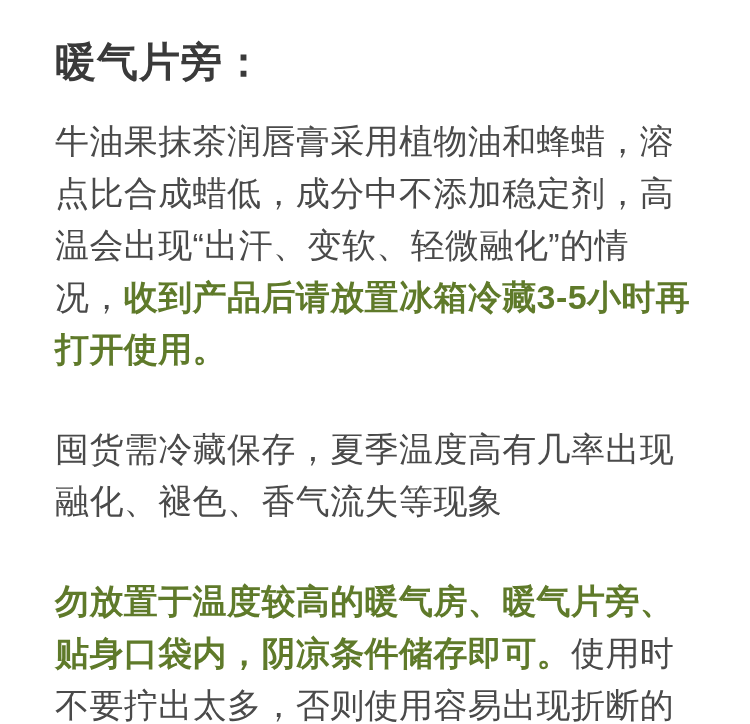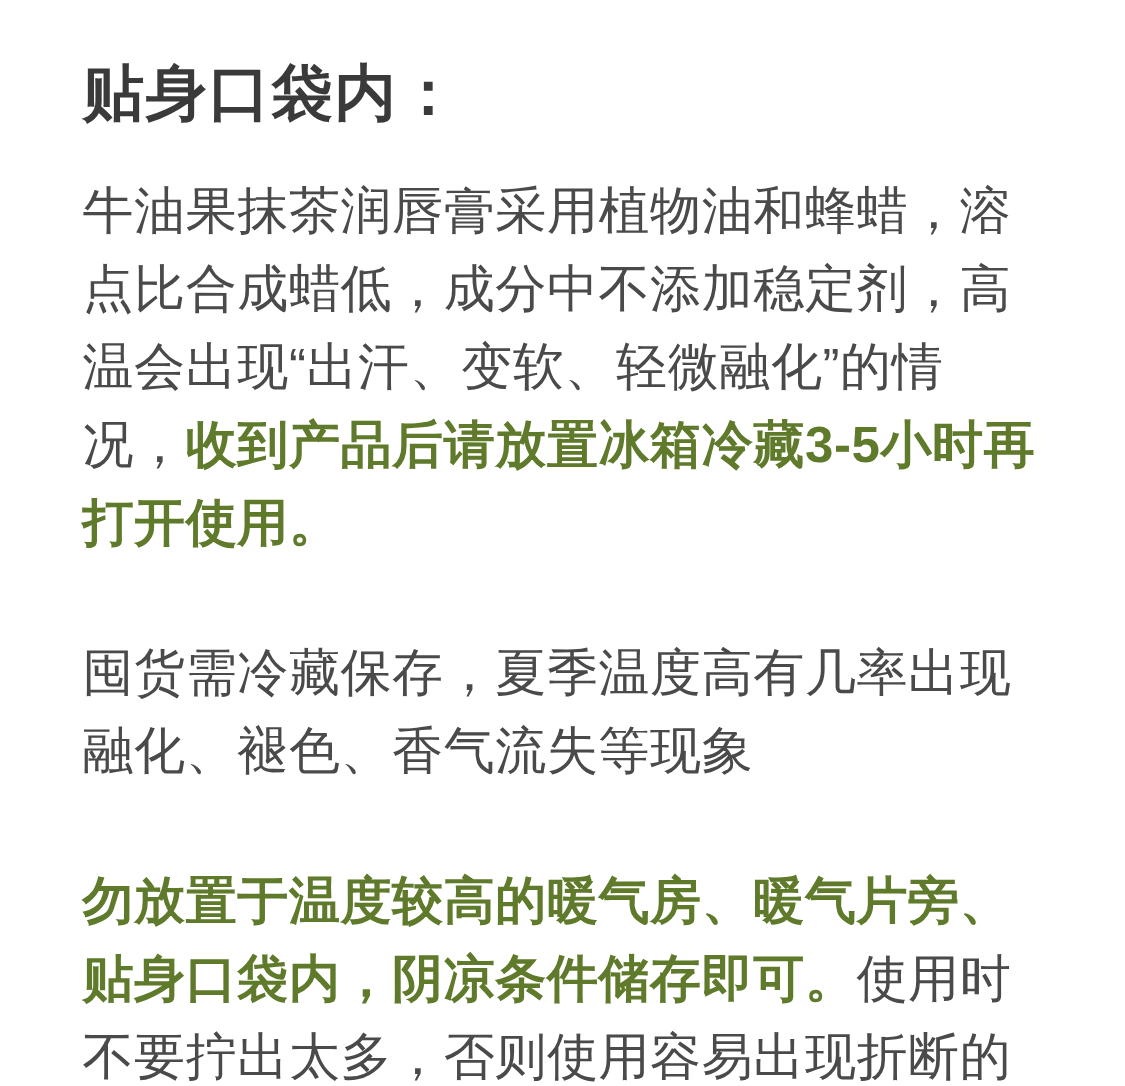--- a/index.html
+++ b/index.html
@@ -41,21 +41,21 @@
   .hl {
     color: #5f7a2a;
     font-weight: bold;
   }
 </style>
 </head>
 <body>
 
 <div class="page">
 
-  <h1 class="title">贴身口袋内：</h1>
+  <h1 class="title">暖气片旁：</h1>
 
   <p class="para"><span>牛油果抹茶润唇膏采用植物油和蜂蜡，溶点比合成蜡低，成分中不添加稳定剂，高温会出现“出汗、变软、轻微融化”的情况，</span><span class="hl">收到产品后请放置冰箱冷藏3-5小时再打开使用。</span></p>
 
   <p class="para"><span>囤货需冷藏保存，夏季温度高有几率出现融化、褪色、香气流失等现象</span></p>
 
   <p class="para"><span class="hl">勿放置于温度较高的暖气房、暖气片旁、贴身口袋内，阴凉条件储存即可。</span><span>使用时不要拧出太多，否则使用容易出现折断的现象。</span></p>
 
 </div>
 
 </body></html>

